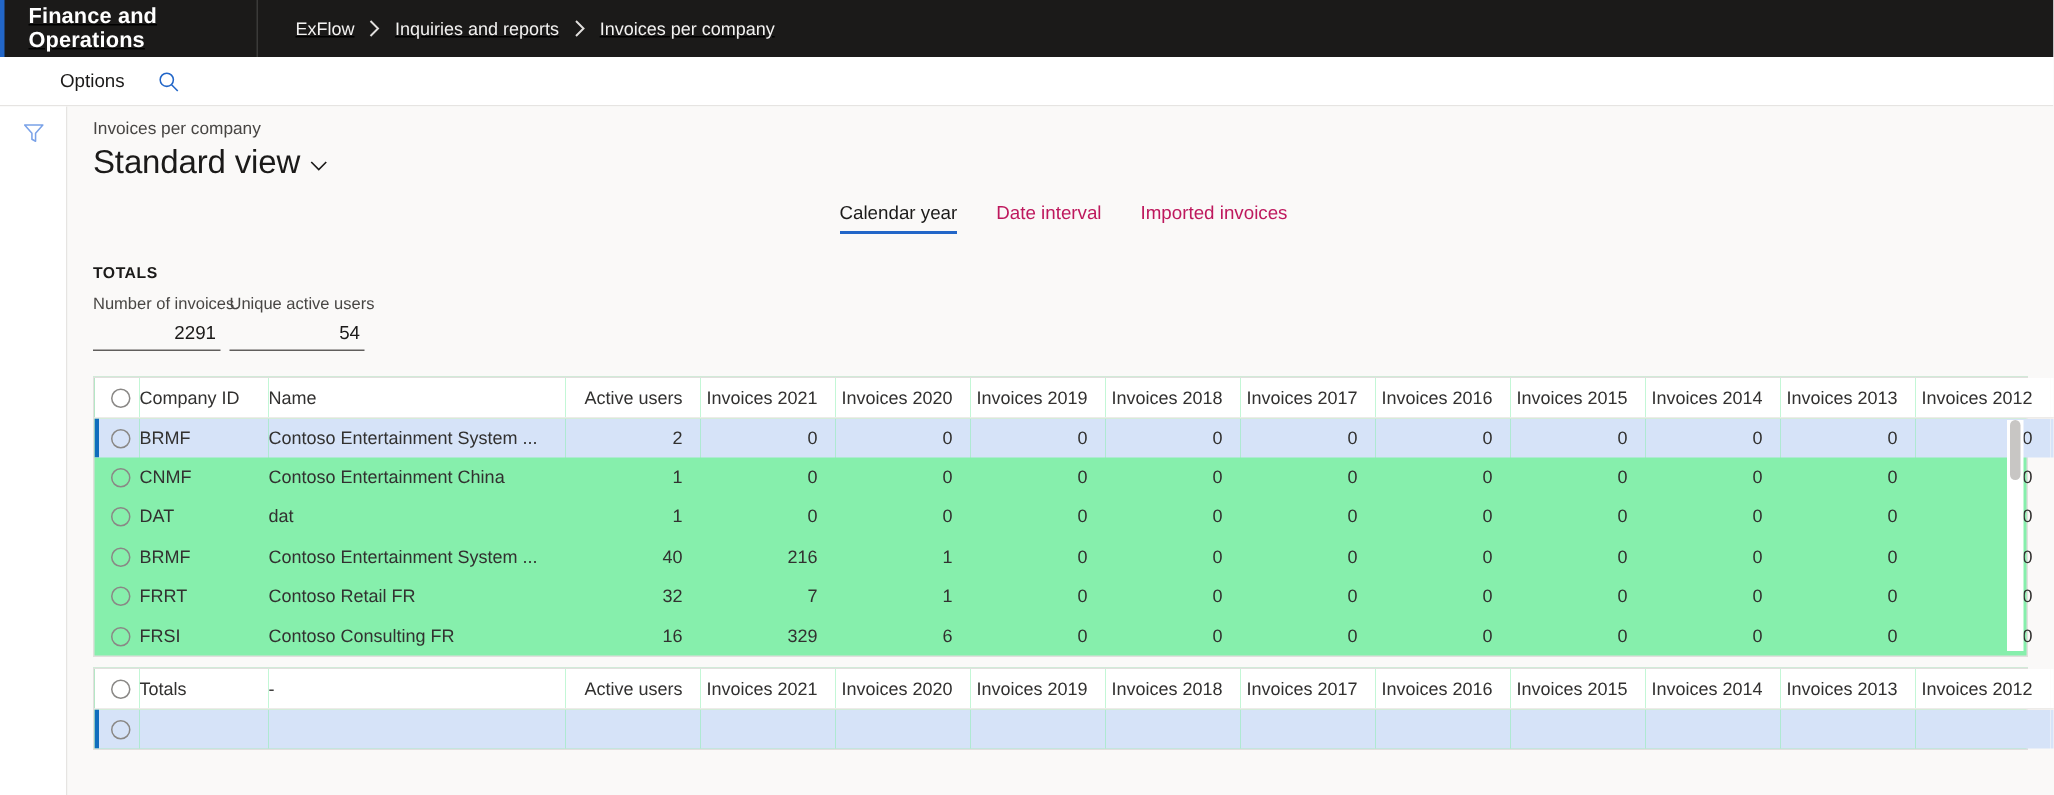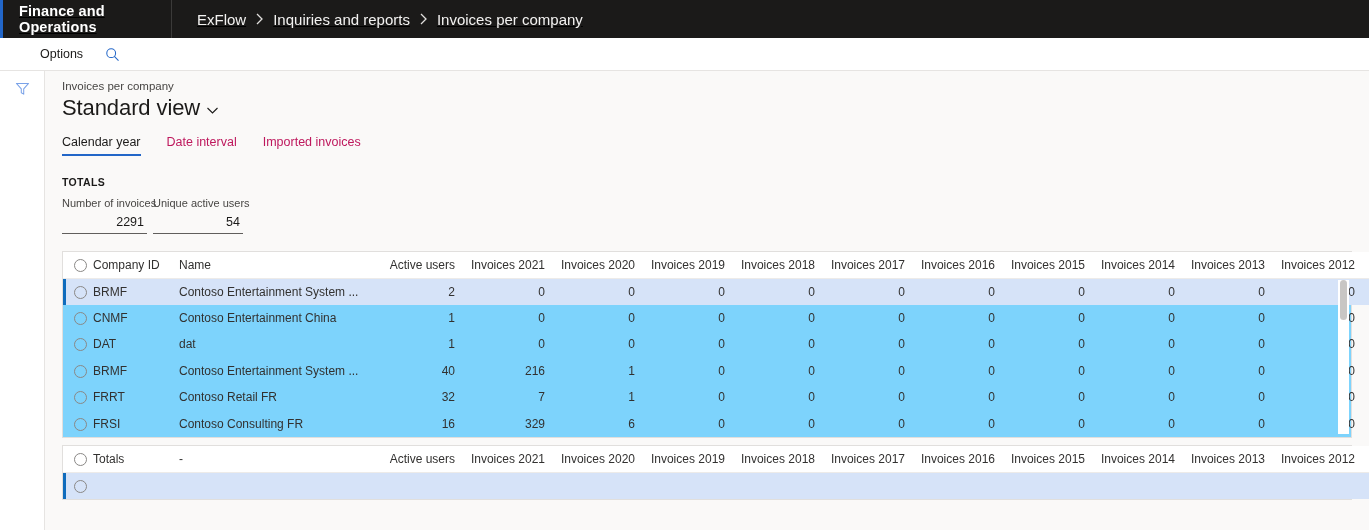--- a/index.html
+++ b/index.html
@@ -35,21 +35,21 @@
   }
   .topbar-sep {
     width: 1px; height: 38px; background: #3b3a39;
   }
   .breadcrumb {
     display: flex; align-items: center;
     padding-left: 25px;
     gap: 9px;
   }
   .bc-item {
-    color: #f3f2f1; font-size: 15px; white-space: nowrap;
+    color: #f3f2f1; font-size: 12px; white-space: nowrap;
   }
   .bc-chev {
     color: #dcdcdc; font-size: 12px; line-height: 1;
     display: inline-flex; align-items: center;
   }
   .bc-chev svg { display: block; }
 
   
   .cmdbar {
     height: 33px;
@@ -112,20 +112,21 @@
     font-weight: normal;
     letter-spacing: -0.1px;
   }
   .view-chev { display: inline-flex; align-items: center; padding-top: 5px; }
 
   
   .tabs {
     display: flex;
     gap: 0;
     margin-bottom: 20px;
+    justify-content: center;
   }
   .tab {
     font-size: 12.5px;
     color: #be185d;
     padding: 0 13px 7px 13px;
     position: relative;
     cursor: pointer;
     white-space: nowrap;
   }
   .tab:first-child { padding-left: 0; }
@@ -163,21 +164,21 @@
     color: #1b1a19;
     text-align: right;
     padding: 0 3px 3px 0;
     border-bottom: 1px solid #605e5c;
     height: 19px;
   }
   .field.wide { width: 90px; }
 
   
   .grid {
-    background: #7dd3fc;
+    background: #86efac;
     border: 1px solid #e1dfdd;
     width: 1290px;
     position: relative;
   }
   .grid + .grid { margin-top: 7px; }
 
   table.gt {
     border-collapse: collapse;
     width: 1290px;
     table-layout: fixed;

